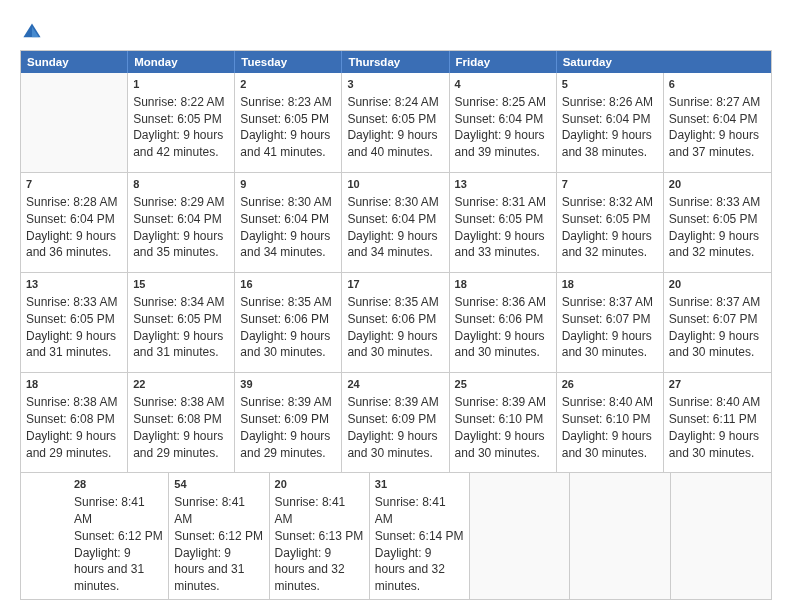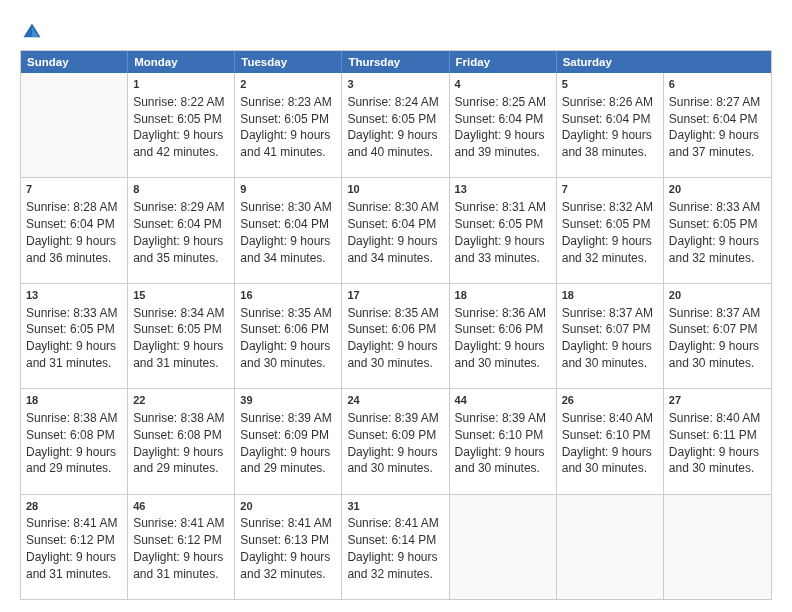--- a/index.html
+++ b/index.html
@@ -85,21 +85,21 @@
       flex: 1;
       display: flex;
       flex-direction: column;
     }
     .cal-row {
       display: grid;
       grid-template-columns: repeat(7, 1fr);
       flex: 1;
       border-bottom: 1px solid #ccc;
     }
-    .cal-row:last-child { border-bottom: none; }
+    .cal-row:last-child { border-bottom: none; margin-left: 48px; }
     .cal-cell {
       padding: 4px 5px;
       border-right: 1px solid #ccc;
       font-size: 9.5px;
       color: #333;
       line-height: 1.35;
       vertical-align: top;
     }
     .cal-cell:last-child { border-right: none; }
     .cal-cell.empty { background: #f9f9f9; }
@@ -244,39 +244,39 @@
           </div>
           <div class="cal-cell">
             <span class="day-num">39</span>
             <div class="cell-text">Sunrise: 8:39 AM<br>Sunset: 6:09 PM<br>Daylight: 9 hours and 29 minutes.</div>
           </div>
           <div class="cal-cell">
             <span class="day-num">24</span>
             <div class="cell-text">Sunrise: 8:39 AM<br>Sunset: 6:09 PM<br>Daylight: 9 hours and 30 minutes.</div>
           </div>
           <div class="cal-cell">
-            <span class="day-num">44</span>
+            <span class="day-num">25</span>
             <div class="cell-text">Sunrise: 8:39 AM<br>Sunset: 6:10 PM<br>Daylight: 9 hours and 30 minutes.</div>
           </div>
           <div class="cal-cell">
             <span class="day-num">26</span>
             <div class="cell-text">Sunrise: 8:40 AM<br>Sunset: 6:10 PM<br>Daylight: 9 hours and 30 minutes.</div>
           </div>
           <div class="cal-cell">
             <span class="day-num">27</span>
             <div class="cell-text">Sunrise: 8:40 AM<br>Sunset: 6:11 PM<br>Daylight: 9 hours and 30 minutes.</div>
           </div>
         </div>
         <div class="cal-row">
           <div class="cal-cell">
             <span class="day-num">28</span>
             <div class="cell-text">Sunrise: 8:41 AM<br>Sunset: 6:12 PM<br>Daylight: 9 hours and 31 minutes.</div>
           </div>
           <div class="cal-cell">
-            <span class="day-num">46</span>
+            <span class="day-num">54</span>
             <div class="cell-text">Sunrise: 8:41 AM<br>Sunset: 6:12 PM<br>Daylight: 9 hours and 31 minutes.</div>
           </div>
           <div class="cal-cell">
             <span class="day-num">20</span>
             <div class="cell-text">Sunrise: 8:41 AM<br>Sunset: 6:13 PM<br>Daylight: 9 hours and 32 minutes.</div>
           </div>
           <div class="cal-cell">
             <span class="day-num">31</span>
             <div class="cell-text">Sunrise: 8:41 AM<br>Sunset: 6:14 PM<br>Daylight: 9 hours and 32 minutes.</div>
           </div>

